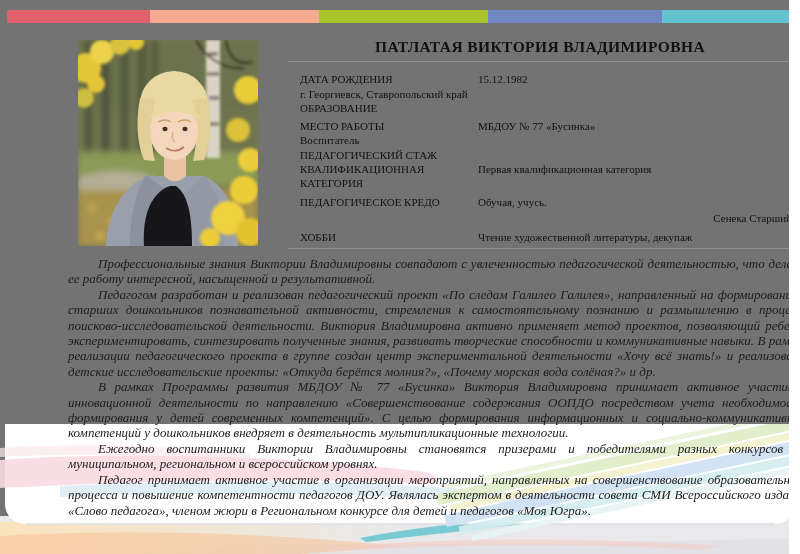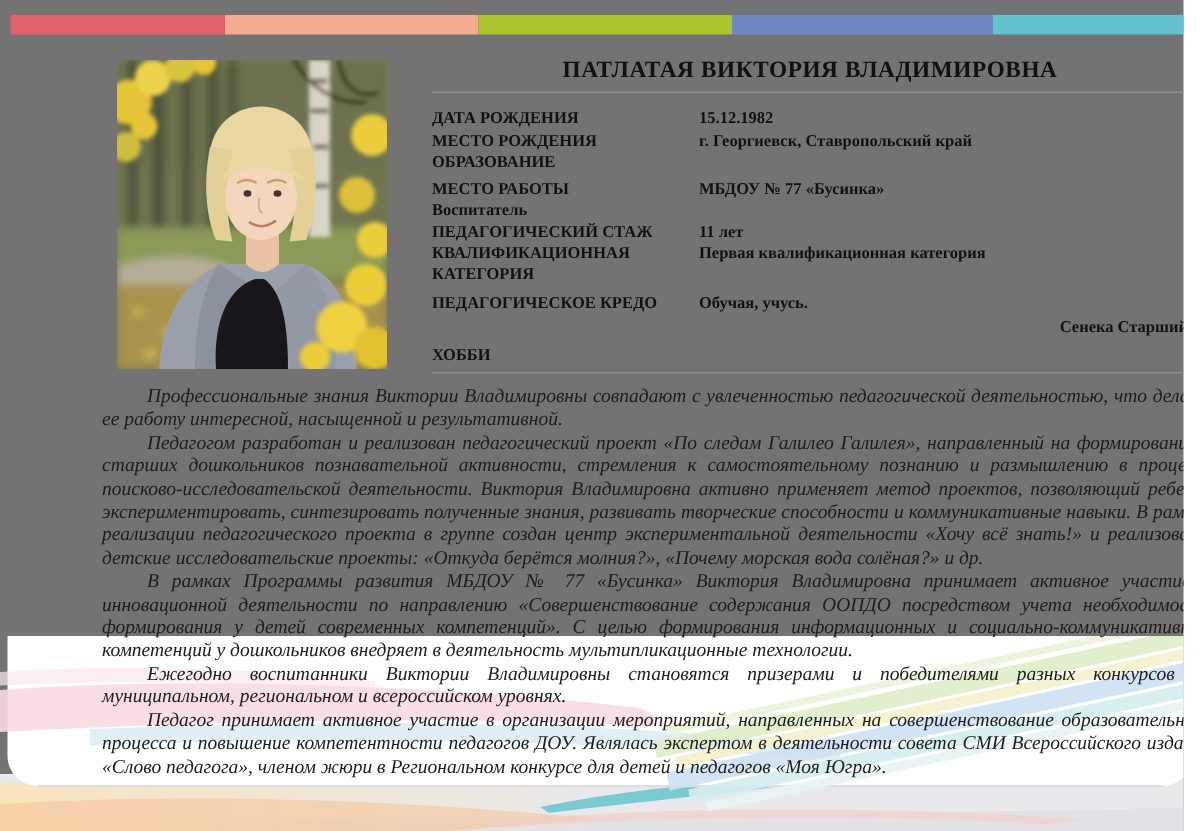--- a/index.html
+++ b/index.html
@@ -12,21 +12,21 @@
 
   
   .photo{position:absolute;left:78px;top:40px;width:180px;height:206px;}
   .photo svg{display:block;width:100%;height:100%;}
 
   
   .right-col{position:absolute;left:288px;top:38px;width:504px;}
   .title{margin:0 0 5px 0;font-size:15.5px;font-weight:bold;text-align:center;letter-spacing:.4px;}
   .rule{border:0;border-top:1px solid #8f8f8f;margin:0;height:0;}
   .rule-bottom{margin-top:3px;}
-  .profile-table{margin-top:11px;font-size:11px;font-weight:bold;line-height:13.5px;}
+  .profile-table{margin-top:11px;font-size:11px;font-weight:normal;line-height:13.5px;margin-left:12px;}
   .prow{display:grid;grid-template-columns:178px 1fr;margin-bottom:1px;}
   .prow .val{padding-right:2px;}
   .val.justify{text-align:justify;}
   .gap-s{margin-top:4px;}
   .gap-m{margin-top:6px;}
   .attrib{text-align:right;margin-top:2px;}
 
   
   .body-text{position:absolute;left:68px;top:256px;width:740px;z-index:2;
              font-style:italic;font-size:13px;line-height:15.4px;text-align:justify;color:#1c1c1c;}
@@ -121,50 +121,49 @@
 
   <div class="right-col">
     <h1 class="title">ПАТЛАТАЯ ВИКТОРИЯ ВЛАДИМИРОВНА</h1>
     <hr class="rule">
     <div class="profile-table">
       <div class="prow">
         <div class="lbl">ДАТА РОЖДЕНИЯ</div>
         <div class="val">15.12.1982</div>
       </div>
       <div class="prow">
-        <div class="lbl">МЕСТО РОЖДЕНИЯ</div>
         <div class="val">г. Георгиевск, Ставропольский край</div>
       </div>
       <div class="prow">
         <div class="lbl">ОБРАЗОВАНИЕ</div>
       </div>
       <div class="prow gap-s">
         <div class="lbl">МЕСТО РАБОТЫ</div>
         <div class="val">МБДОУ № 77 «Бусинка»</div>
       </div>
       <div class="prow">
         <div class="val">Воспитатель</div>
       </div>
       <div class="prow">
         <div class="lbl">ПЕДАГОГИЧЕСКИЙ СТАЖ</div>
-        <div class="val">11 лет</div>
       </div>
       <div class="prow">
         <div class="lbl">КВАЛИФИКАЦИОННАЯ КАТЕГОРИЯ</div>
         <div class="val">Первая квалификационная категория</div>
       </div>
       <div class="prow gap-m">
         <div class="lbl">ПЕДАГОГИЧЕСКОЕ КРЕДО</div>
         <div class="val">
           <span>Обучая, учусь.</span>
         </div>
       </div>
       <div class="attrib">Сенека Старший</div>
       <div class="prow gap-m">
         <div class="lbl">ХОББИ</div>
+        <div class="val">Чтение художественной литературы, декупаж</div>
       </div>
     </div>
     <hr class="rule rule-bottom">
   </div>
 
   <div class="body-text">
     <p>Профессиональные знания Виктории Владимировны совпадают с увлеченностью педагогической деятельностью, что делает ее работу интересной, насыщенной и результативной.</p>
     <p>Педагогом разработан и реализован педагогический проект «По следам Галилео Галилея», направленный на формирование у старших дошкольников познавательной активности, стремления к самостоятельному познанию и размышлению в процессе поисково-исследовательской деятельности. Виктория Владимировна активно применяет метод проектов, позволяющий ребенку экспериментировать, синтезировать полученные знания, развивать творческие способности и коммуникативные навыки. В рамках реализации педагогического проекта в группе создан центр экспериментальной деятельности «Хочу всё знать!» и реализованы детские исследовательские проекты: «Откуда берётся молния?», «Почему морская вода солёная?» и др.</p>
     <p>В рамках Программы развития МБДОУ № 77 «Бусинка» Виктория Владимировна принимает активное участие в инновационной деятельности по направлению «Совершенствование содержания ООПДО посредством учета необходимости формирования у детей современных компетенций». С целью формирования информационных и социально-коммуникативных компетенций у дошкольников внедряет в деятельность мультипликационные технологии.</p>
     <p>Ежегодно воспитанники Виктории Владимировны становятся призерами и победителями разных конкурсов на муниципальном, региональном и всероссийском уровнях.</p>

